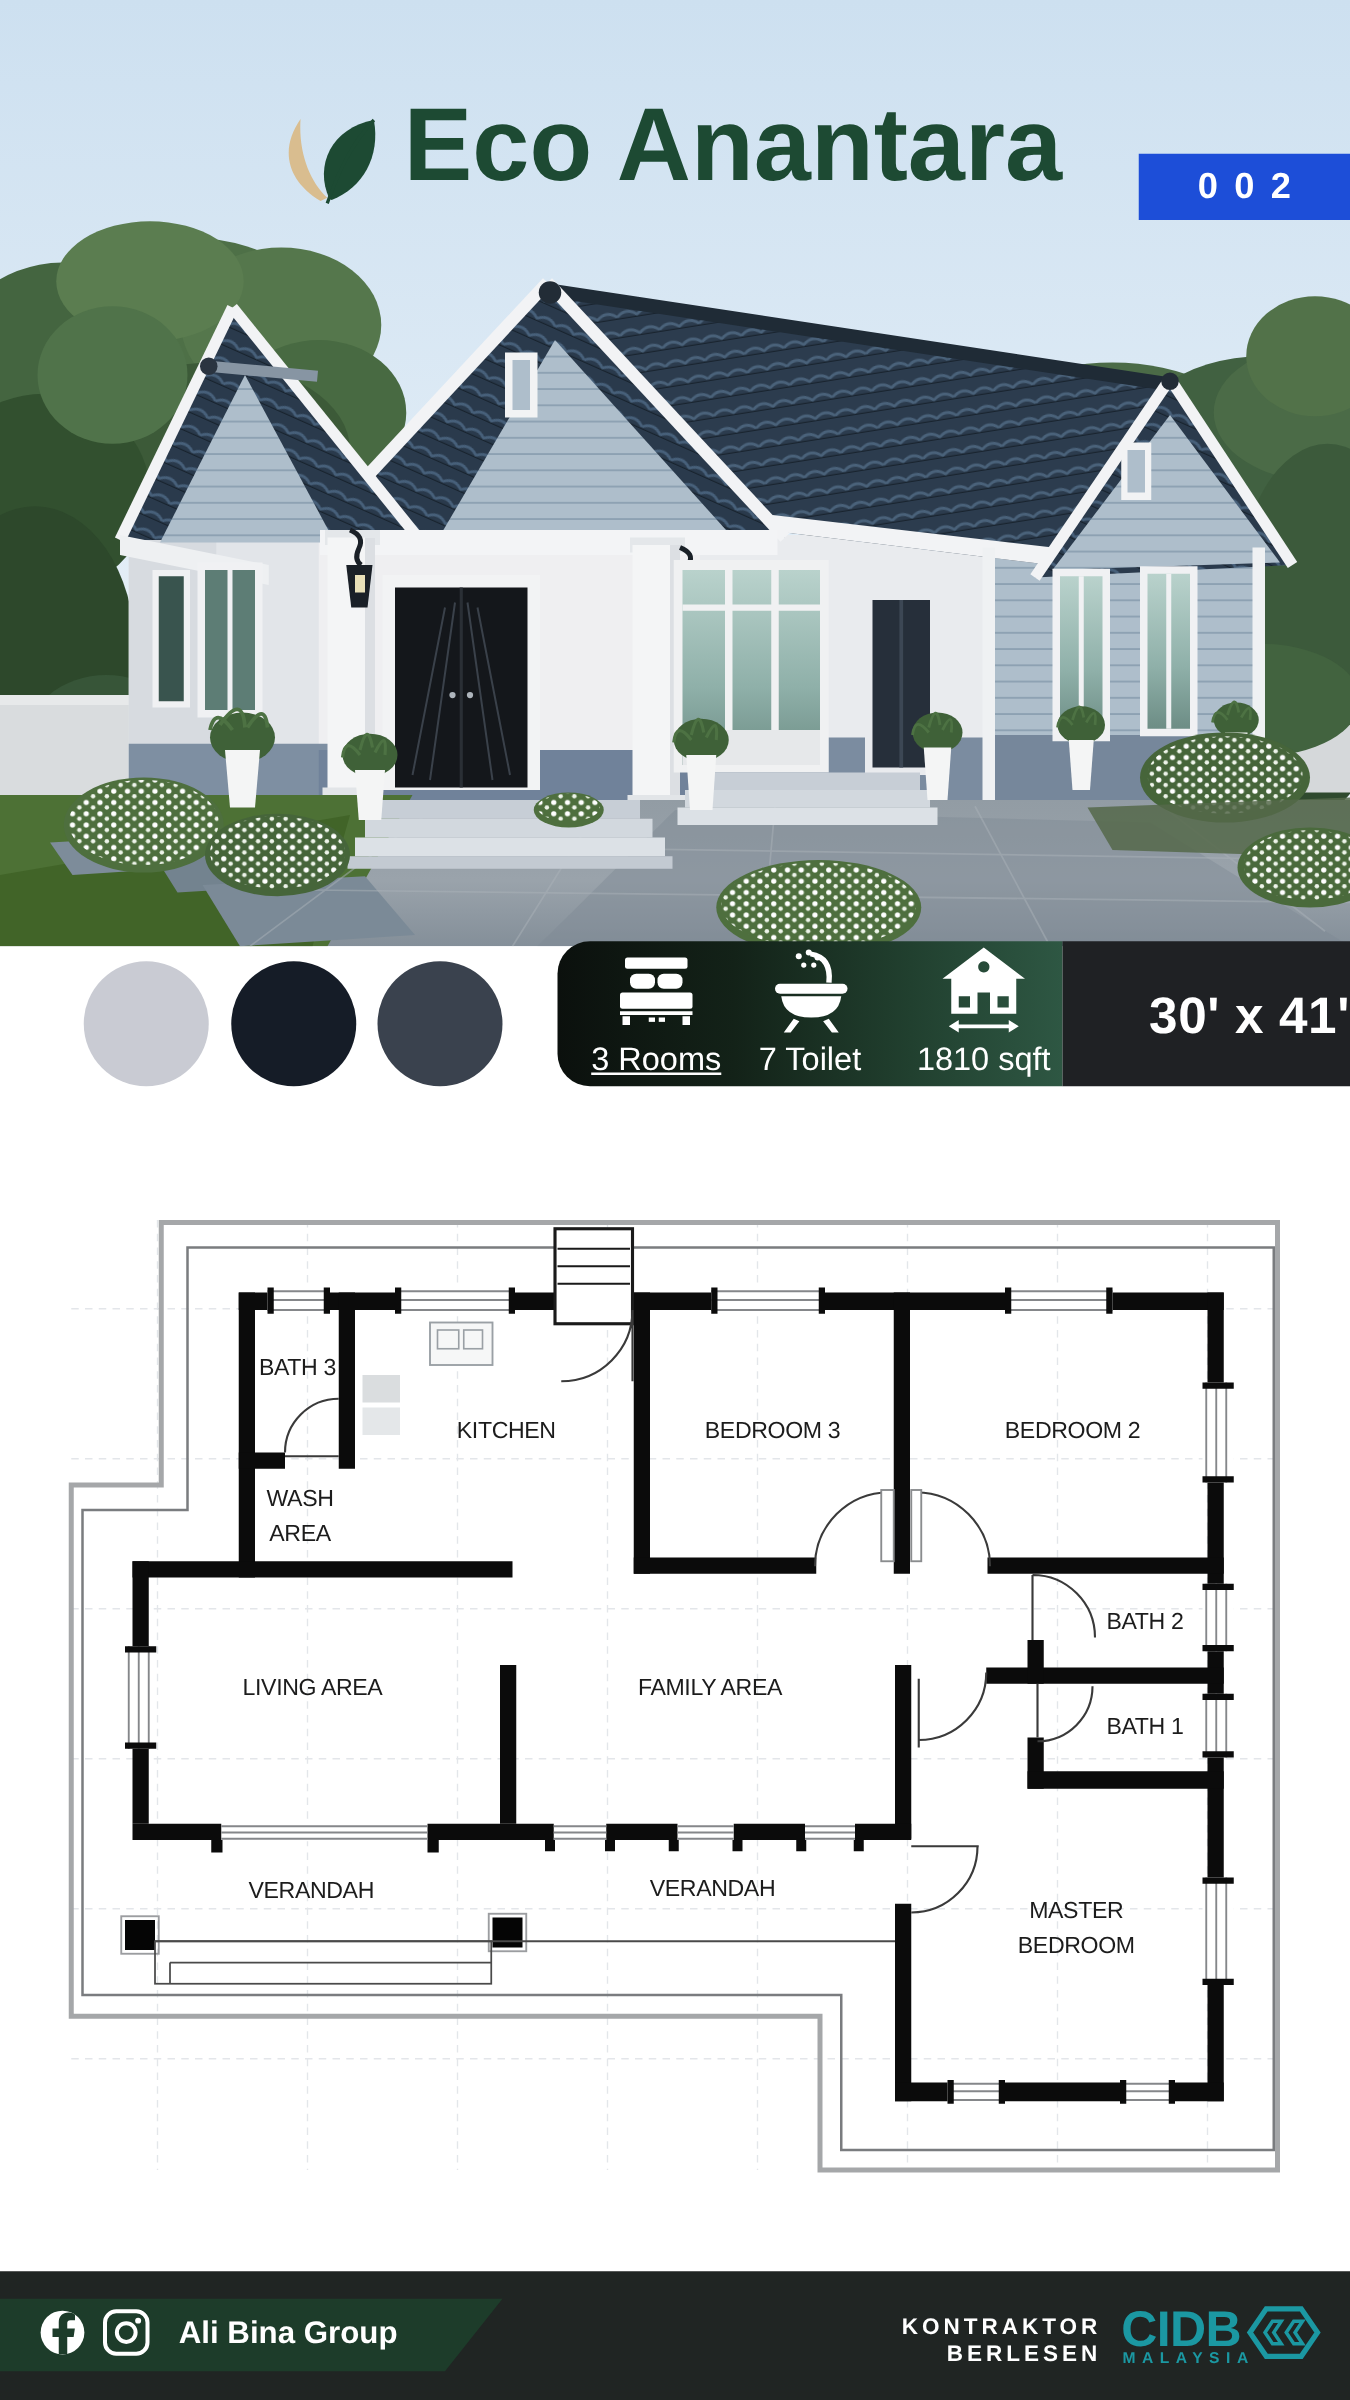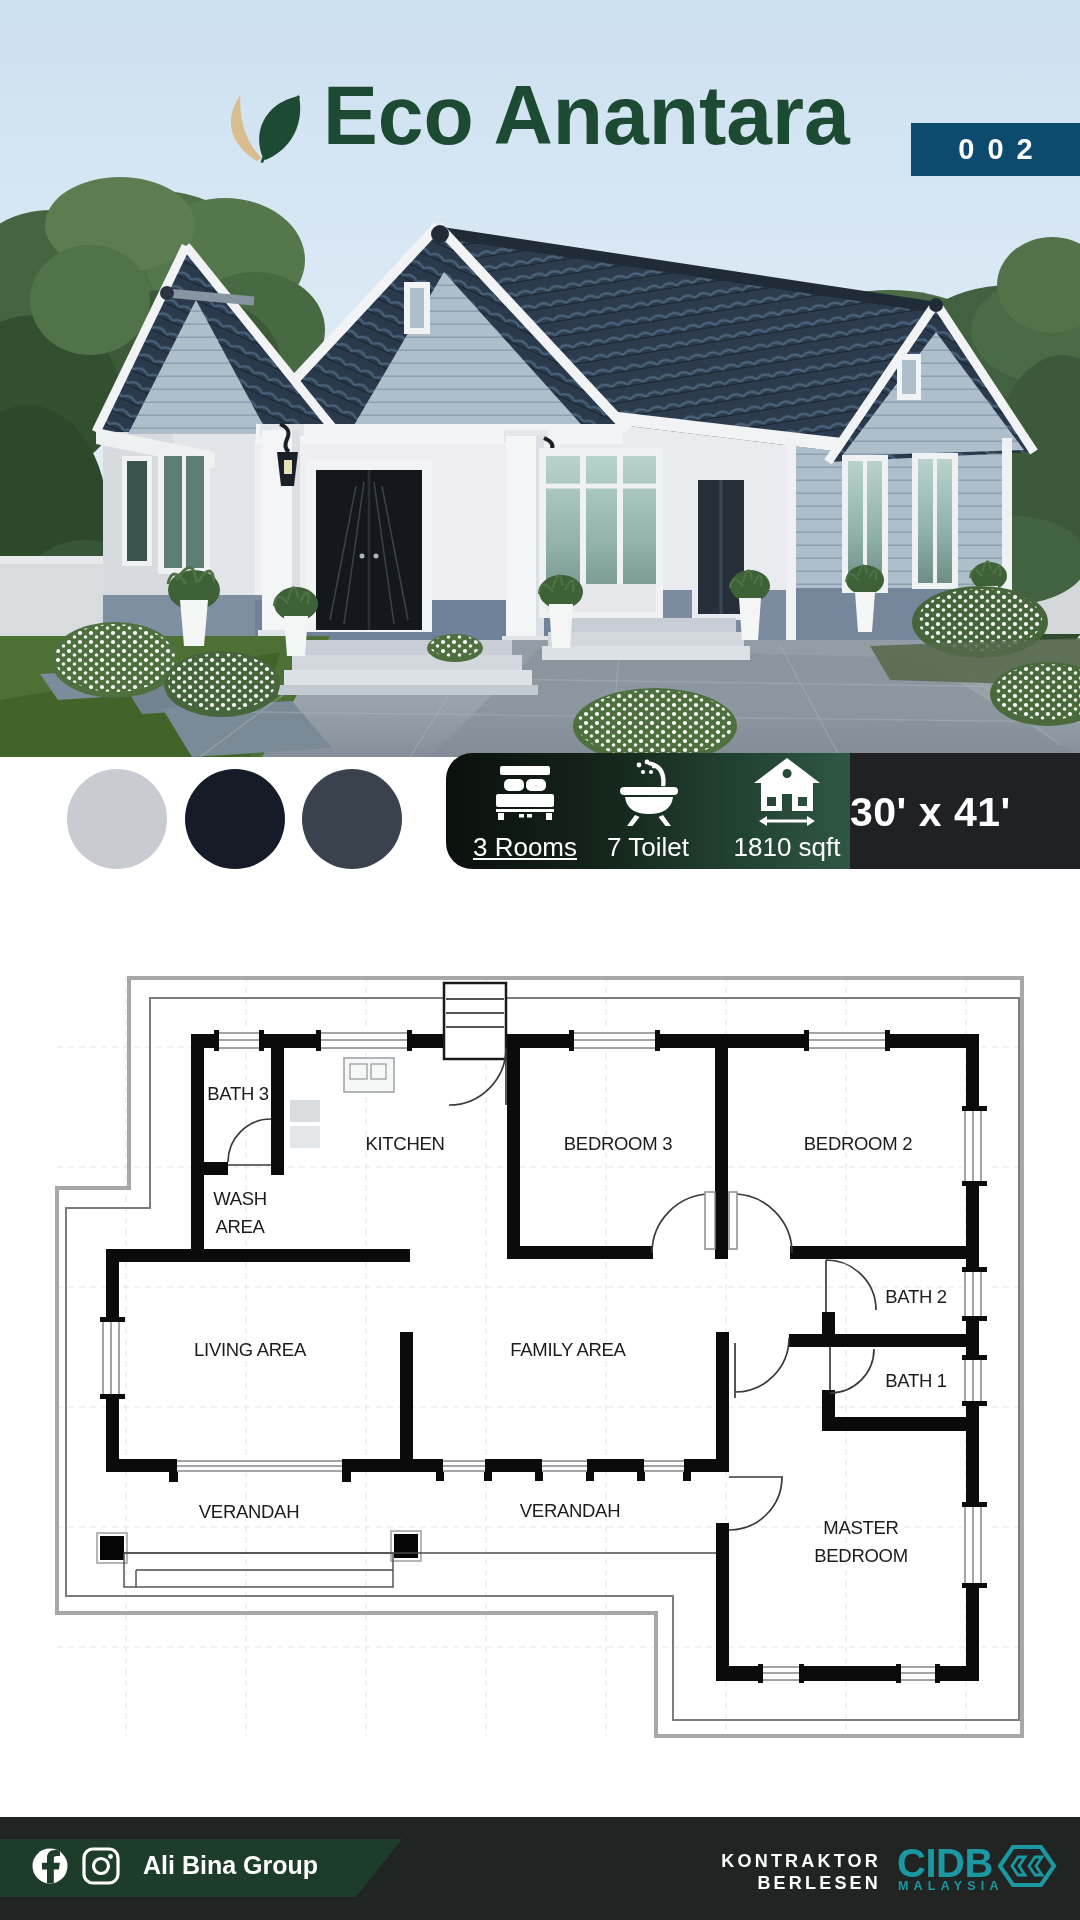--- a/index.html
+++ b/index.html
@@ -1,28 +1,28 @@
 <!DOCTYPE html>
 <html><head><meta charset="utf-8">
 <style>
 html,body{margin:0;padding:0;}
 body{width:1080px;height:1920px;position:relative;background:#ffffff;
  font-family:"Liberation Sans",sans-serif;overflow:hidden;}
 .abs{position:absolute;}
 #title{left:323px;top:68px;font-size:83px;font-weight:bold;color:#1d4a33;letter-spacing:0px;white-space:nowrap;transform:scaleX(0.99);transform-origin:0 0;}
-#badge{left:911px;top:123px;width:169px;height:53px;background:#0c4a6e;color:#fff;
+#badge{left:911px;top:123px;width:169px;height:53px;background:#1d4ed8;color:#fff;
  font-size:29px;font-weight:bold;letter-spacing:13px;text-align:center;line-height:53px;padding-left:13px;box-sizing:border-box;}
 .circ{width:100px;height:100px;border-radius:50%;top:769px;}
 #c1{left:67px;background:#c9cbd3;}
 #c2{left:185px;background:#151c27;}
 #c3{left:302px;background:#3a424e;}
 #greenbar{left:446px;top:753px;width:404px;height:116px;border-radius:26px 0 0 26px;
  background:linear-gradient(90deg,#0b100d 0%,#132218 35%,#21402f 70%,#2e5743 100%);}
 #blackbar{left:850px;top:753px;width:230px;height:116px;background:#1f2124;color:#fff;
- font-size:41px;font-weight:bold;text-align:left;line-height:119px;letter-spacing:0.5px;}
+ font-size:41px;font-weight:bold;text-align:right;line-height:119px;letter-spacing:0.5px;}
 .iblabel{top:832px;color:#fff;font-size:26px;text-align:center;width:160px;}
 #footer{left:0;top:1817px;width:1080px;height:103px;background:#202523;}
 </style></head><body>
 
 <svg class="abs" style="left:0;top:0" width="1080" height="757" viewBox="0 0 1080 757">
 <defs>
 <linearGradient id="sky" x1="0" y1="0" x2="0" y2="1">
  <stop offset="0" stop-color="#cde0f0"></stop>
         <stop offset="0.55" stop-color="#e0ecf6"></stop>
         <stop offset="1" stop-color="#f0f6fa"></stop>

